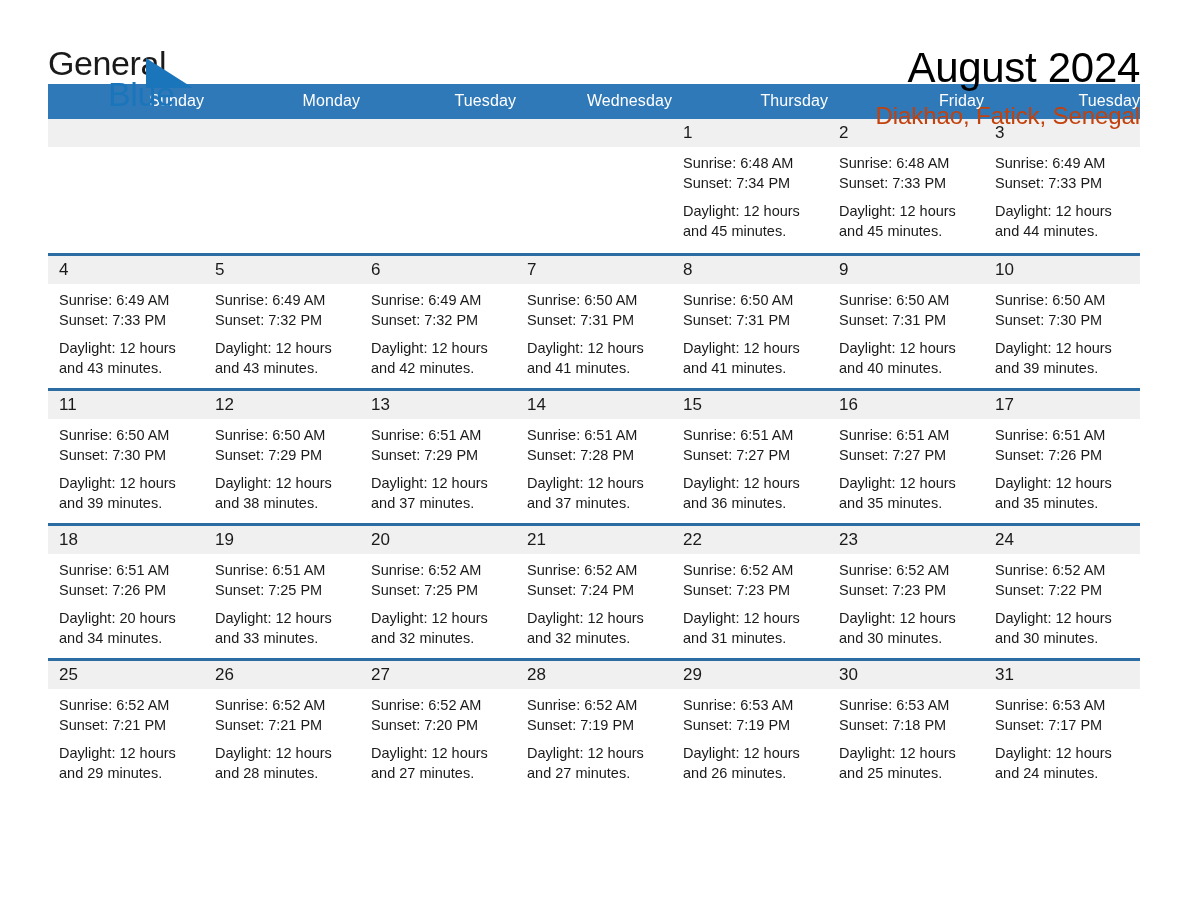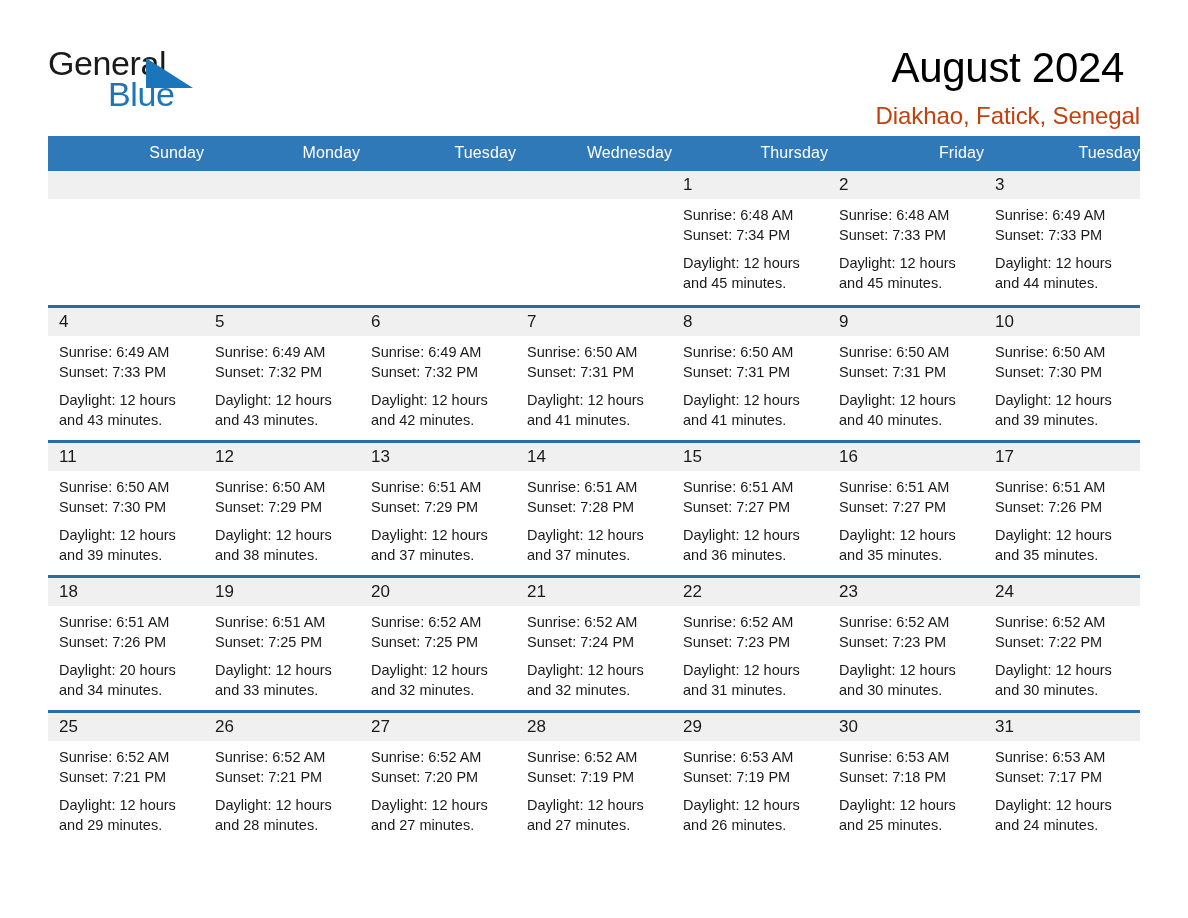--- a/index.html
+++ b/index.html
@@ -17,21 +17,21 @@
     position: relative;
     padding: 0 48px;
   }
 
   
   .top {
     display: flex;
     justify-content: space-between;
     align-items: flex-start;
     padding-top: 46px;
-    height: 136px;
+    height: 84px;
   }
   .logo {
     position: relative;
     width: 150px;
     height: 66px;
     line-height: 1;
   }
   .logo-general {
     font-size: 34px;
     letter-spacing: -0.4px;
@@ -50,21 +50,21 @@
   }
   .logo-blue {
     font-size: 34px;
     color: #1b75bb;
     font-weight: 400;
     display: block;
     margin-top: -3px;
     margin-left: 60px;
     letter-spacing: -0.4px;
   }
-  .titles { text-align: center; }
+  .titles { text-align: right; }
   .month-title {
     font-size: 42px;
     font-weight: 400;
     color: #000;
     line-height: 1.05;
     letter-spacing: -0.3px;
   }
   .location {
     font-size: 24px;
     font-weight: 400;

